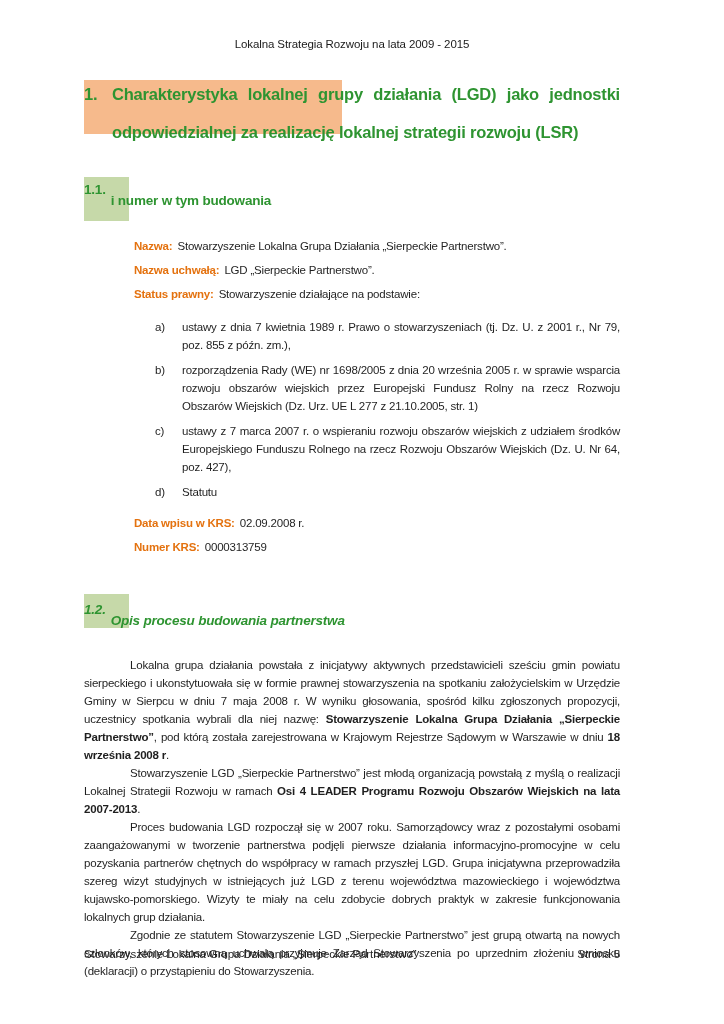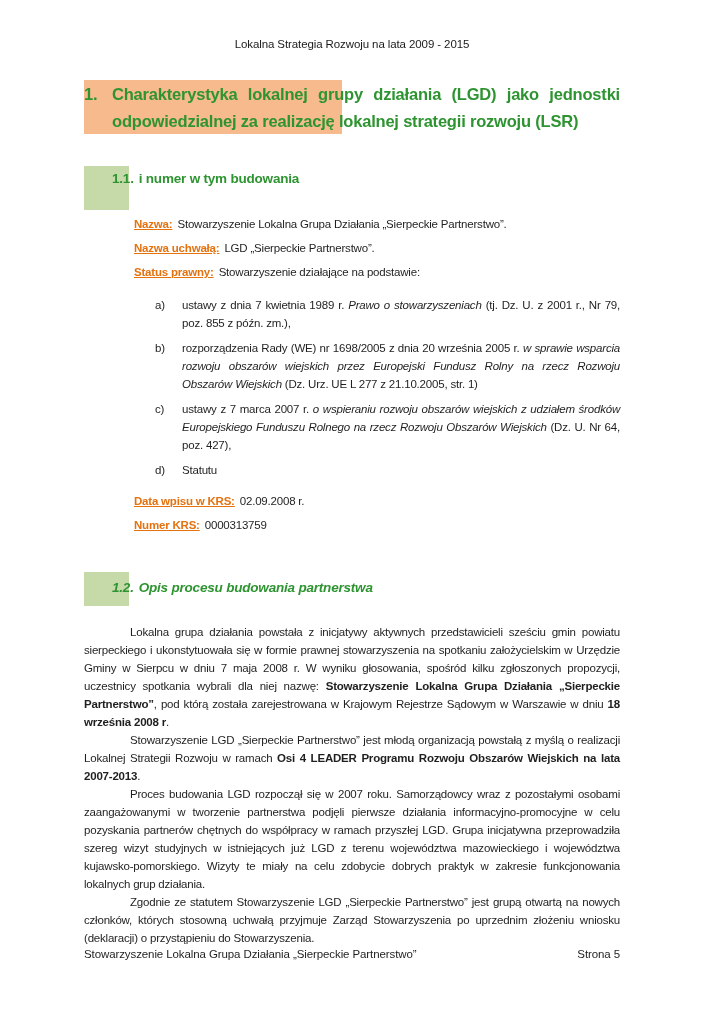--- a/index.html
+++ b/index.html
@@ -31,49 +31,49 @@
     line-height:27px;letter-spacing:-0.2px;
   }
   .h1-highlight{
     position:absolute;left:0;top:-1px;width:258px;height:54px;
     background:var(--highlight-orange);z-index:0;
   }
   .h1-inner{position:relative;z-index:1;display:flex;}
   .h1-num{flex:none;width:28px;}
   .h1-text{flex:1;}
   .jline{display:block;text-align:justify;text-align-last:justify;}
-  .nline{display:block;}
+  .nline{display:block;margin-top:11px;}
   
   .h2-block{
     position:relative;color:var(--heading-green);font-weight:bold;
     font-size:13.5px;line-height:22px;letter-spacing:-0.2px;
   }
   .s11{margin-top:33px;}
   .s12{margin-top:40px;font-style:italic;}
   .h2-box{position:absolute;left:0;background:var(--highlight-green);z-index:0;}
   .s11 .h2-box{top:-2px;width:45px;height:44px;}
   .s12 .h2-box{top:-5px;width:45px;height:34px;}
-  .h2-inner{position:relative;z-index:1;display:flex;padding-left:28px;}
+  .h2-inner{position:relative;z-index:1;display:flex;}
   .h2-num{flex:none;margin-right:5px;}
   .h2-text{flex:1;}
   
   .body-text{font-size:11.5px;letter-spacing:-0.2px;line-height:18px;}
   
   .kv-group{margin:22px 0 0 50px;}
   .kv-line{line-height:24px;}
   .kv-label{
-    color:var(--label-orange);font-weight:bold;text-decoration:underline;
+    color:var(--label-orange);font-weight:bold;
     margin-right:5px;
   }
   
   .legal-list{margin-top:12px;}
   .list-item{display:flex;margin:0 0 7px 71px;}
   .list-marker{flex:none;width:27px;}
   .list-text{flex:1;text-align:justify;}
-  .run-i{font-style:italic;}
+  .run-i{}
   .run-b{font-weight:bold;}
   
   .krs-group{margin:10px 0 0 50px;}
   
   .paragraphs{margin-top:24px;}
   .para{margin:0;text-align:justify;text-indent:46px;}
   
   .page-footer{
     position:absolute;left:84px;right:84px;top:948px;
     display:flex;justify-content:space-between;

